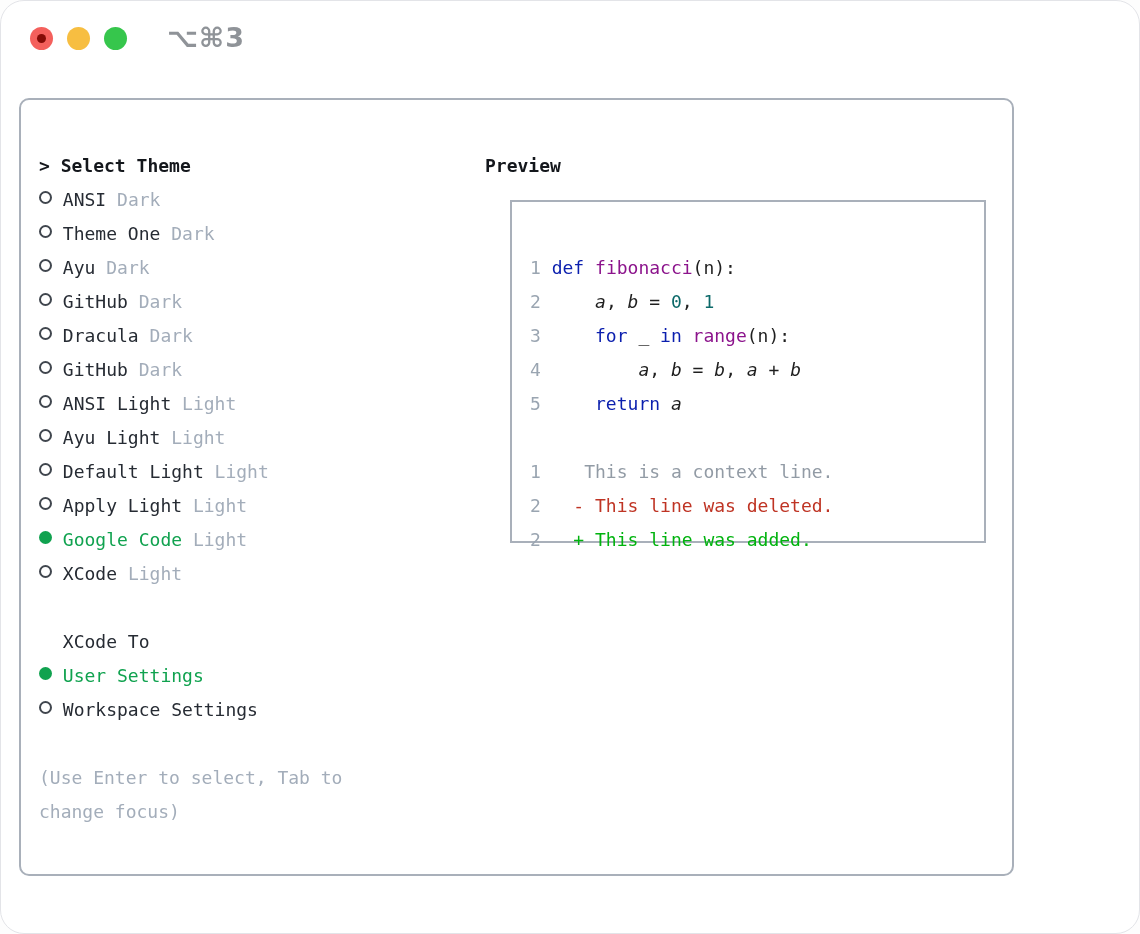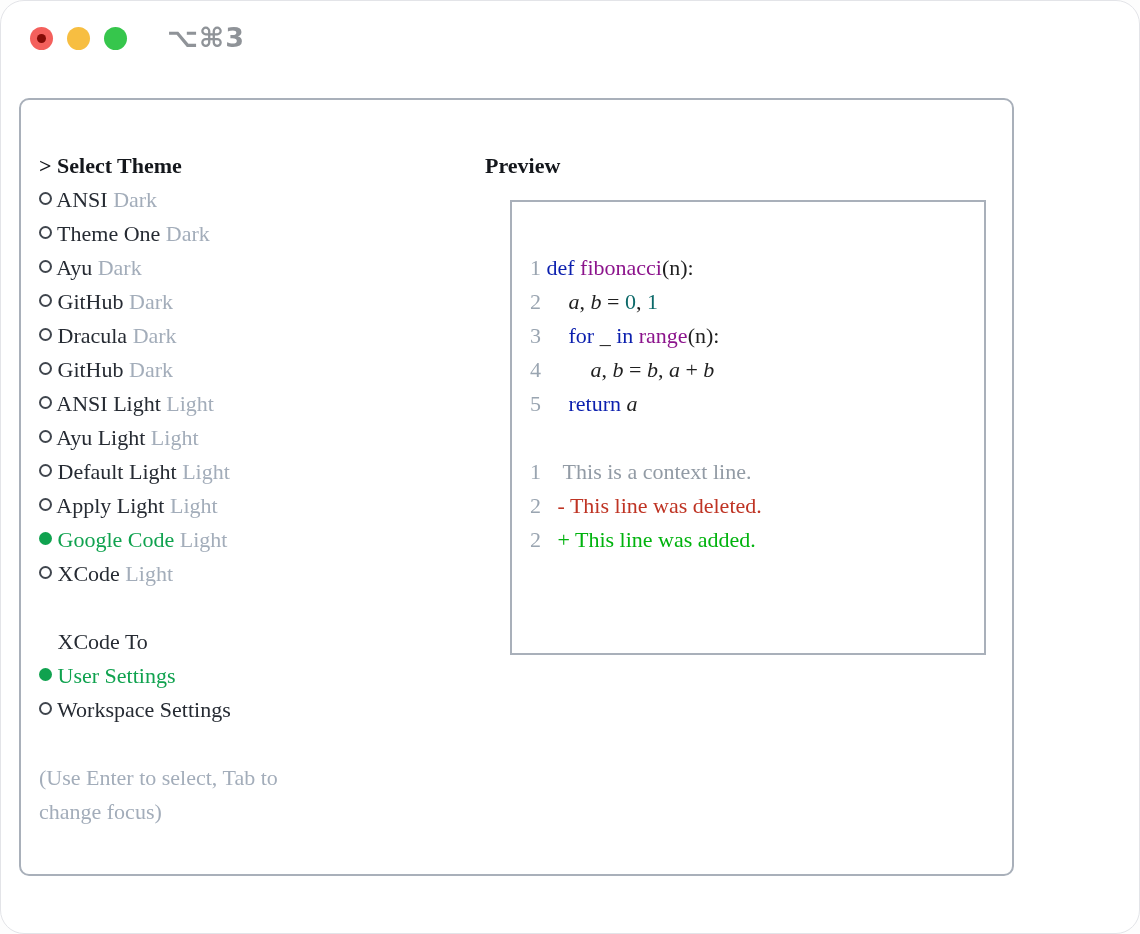--- a/index.html
+++ b/index.html
@@ -21,38 +21,38 @@
   .wtitle{
     position:absolute;left:166px;top:21px;
     font-family:"DejaVu Sans",sans-serif;font-weight:bold;font-size:27px;
     color:var(--title-text);letter-spacing:1px;
   }
   
   .panel{
     position:absolute;left:18px;top:97px;width:995px;height:778px;
     border:2px solid var(--panel-border);border-radius:10px;box-sizing:border-box;
   }
-  .mono{font-size:22px;line-height:34px;font-family:Liberation Serif, serif;}
+  .mono{font-size:18px;line-height:34px;}
   .leftcol{position:absolute;left:18px;top:49px;}
   .row{white-space:pre;height:34px;color:var(--text-dark);}
   .row.hdr{font-weight:bold;color:#14171c;}
   .tvariant{color:var(--text-muted);}
   .sel .tname{color:var(--accent-green);}
   .marker{
     display:inline-block;width:13px;height:13px;border-radius:50%;
     box-sizing:border-box;vertical-align:2px;
   }
   .marker.off{border:2px solid #40464e;}
   .marker.on{background:var(--accent-green);}
   .marker.none{visibility:hidden;}
   .hint{color:var(--text-muted);}
   
   .plabel{position:absolute;left:464px;top:49px;height:34px;font-weight:bold;color:#14171c;white-space:pre;}
   .pbox{
-    position:absolute;left:489px;top:100px;width:476px;height:455px;
+    position:absolute;left:489px;top:100px;width:476px;height:343px;
     border:2px solid var(--panel-border);box-sizing:border-box;background:#fff;
   }
   .pcode{position:absolute;left:18px;top:49px;}
   .pline{white-space:pre;height:34px;}
   .ln{color:var(--line-number);}
   .tk-kw{color:var(--syntax-keyword);}
   .tk-fn{color:var(--syntax-function);}
   .tk-lit{color:var(--syntax-literal);}
   .tk-plain{color:var(--syntax-plain);}
   .tk-var{color:var(--syntax-plain);font-style:italic;}

